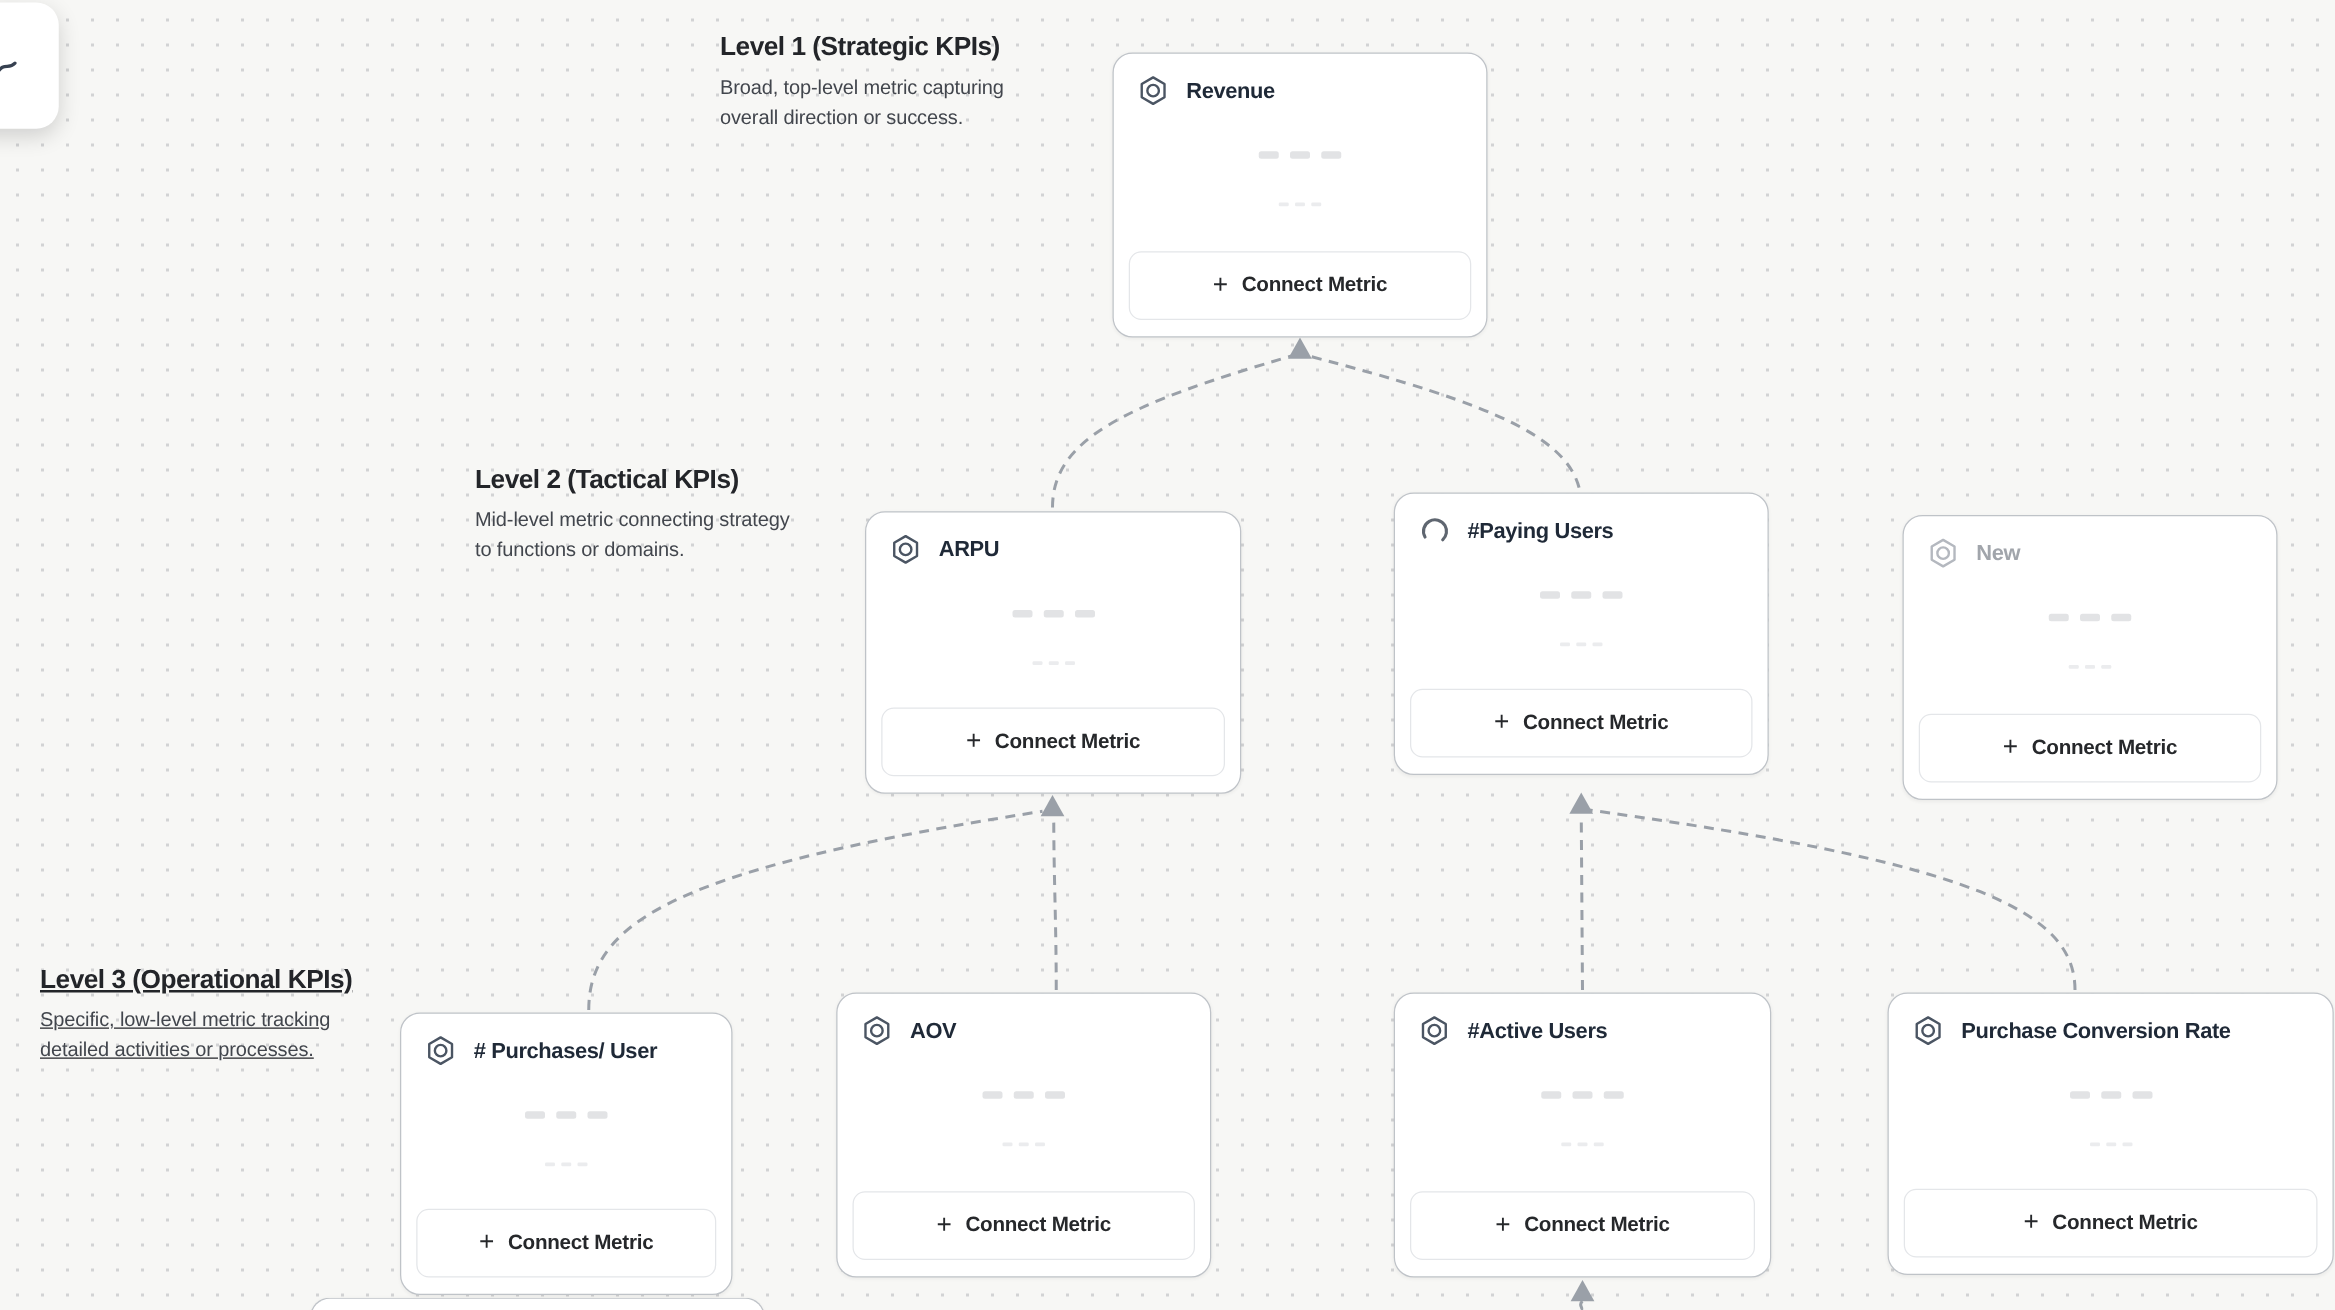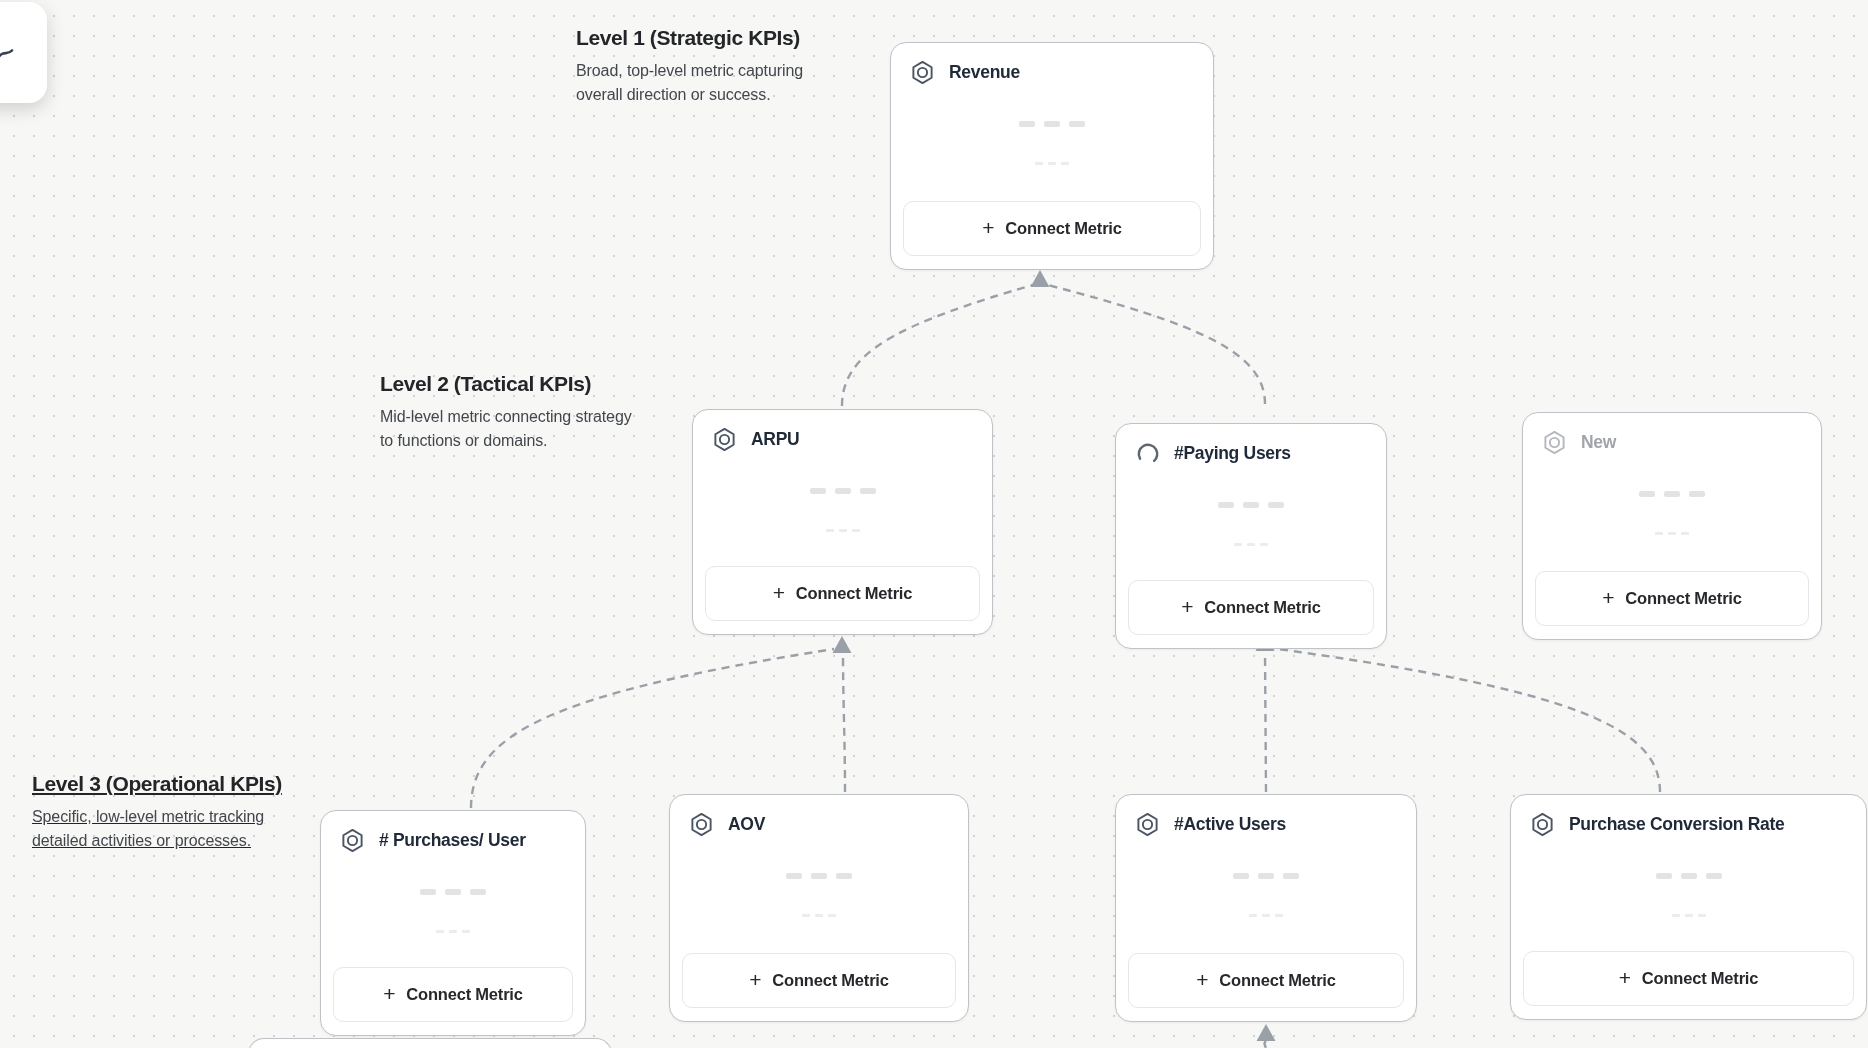--- a/index.html
+++ b/index.html
@@ -43,23 +43,23 @@
     position:absolute;left:12px;right:12px;bottom:13px;height:55px;
     background:#ffffff;border:1px solid #e4e6e9;border-radius:10px;
     display:flex;align-items:center;justify-content:center;gap:11px;
     font-family:"Liberation Sans",sans-serif;
     font-size:16.5px;font-weight:700;color:#26282b;cursor:pointer;
     letter-spacing:-0.2px;
   }
   .connect-btn .plus{font-size:21px;font-weight:400;line-height:1;margin-top:-2px;}
 
   
-  .pos-revenue{left:890px;top:42px;width:324px;height:228px;padding-left:20px;}
+  .pos-revenue{left:890px;top:42px;width:300px;height:228px;padding-left:20px;}
   .pos-arpu{left:692px;top:409px;width:301px;height:226px;}
-  .pos-paying{left:1115px;top:423px;width:272px;height:226px;}
+  .pos-paying{left:1115px;top:394px;width:300px;height:226px;}
   .pos-new{left:1522px;top:412px;width:300px;height:228px;}
   .pos-purchases{left:320px;top:810px;width:266px;height:226px;}
   .pos-aov{left:669px;top:794px;width:300px;height:228px;}
   .pos-active{left:1115px;top:794px;width:302px;height:228px;}
   .pos-pcr{left:1510px;top:794px;width:357px;height:226px;}
   .pos-partial{left:248px;top:1038px;width:364px;height:60px;border-bottom:none;}
 
   
   .level-label h2{
     margin:0;font-size:21px;font-weight:700;color:#232529;letter-spacing:-0.4px;

